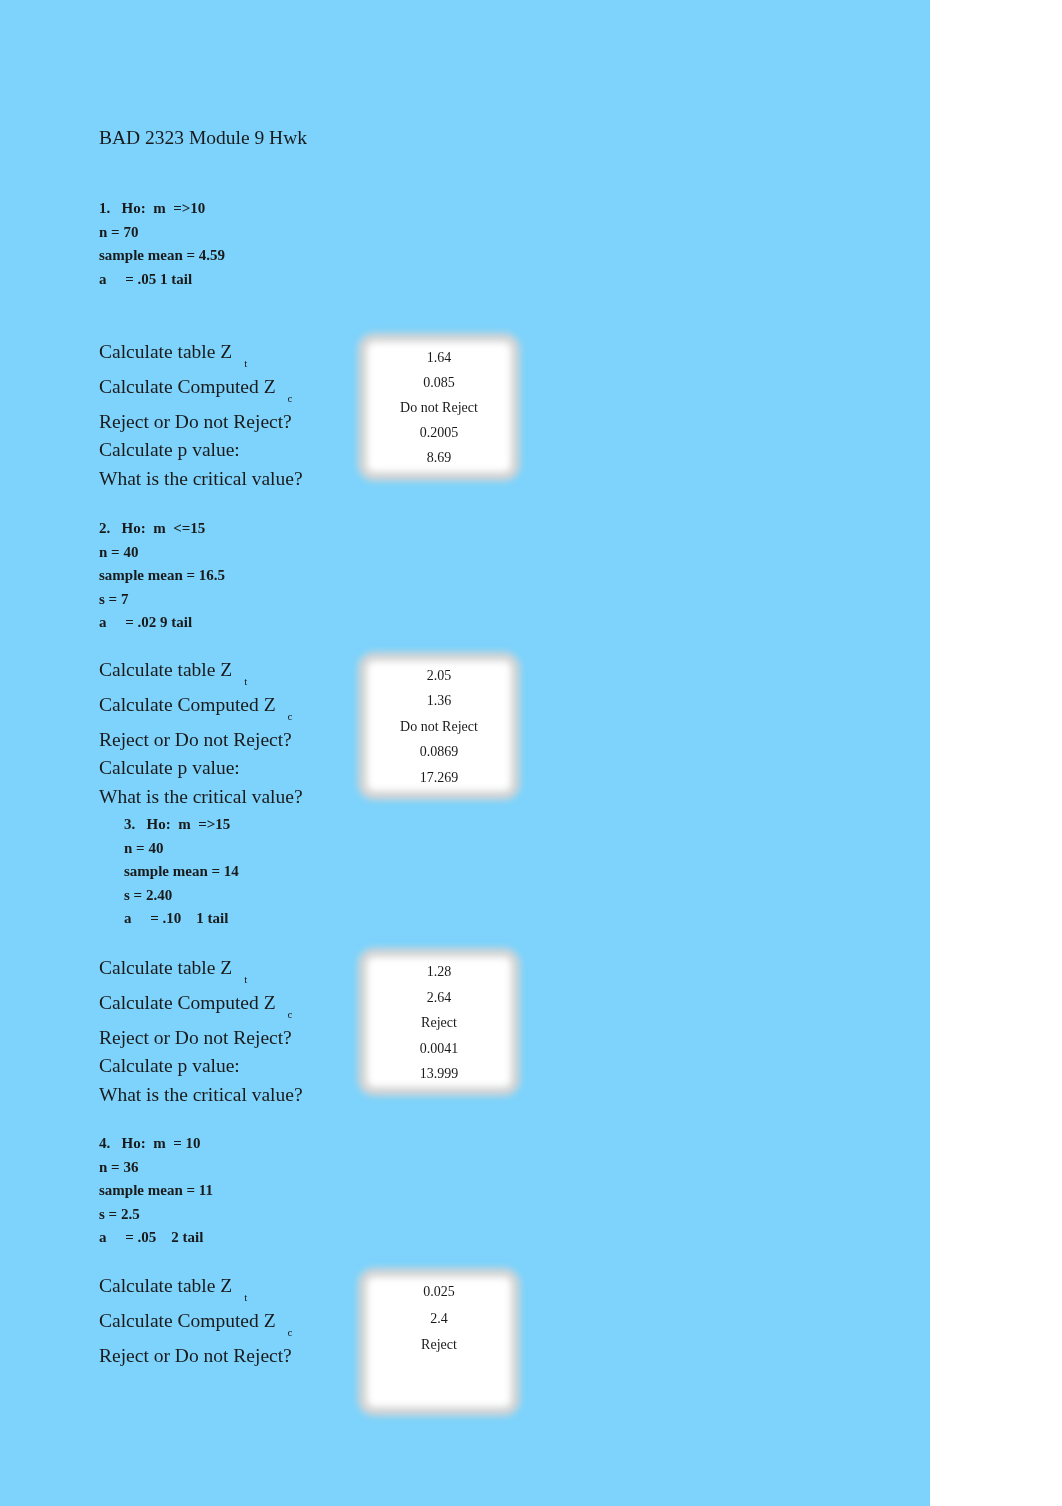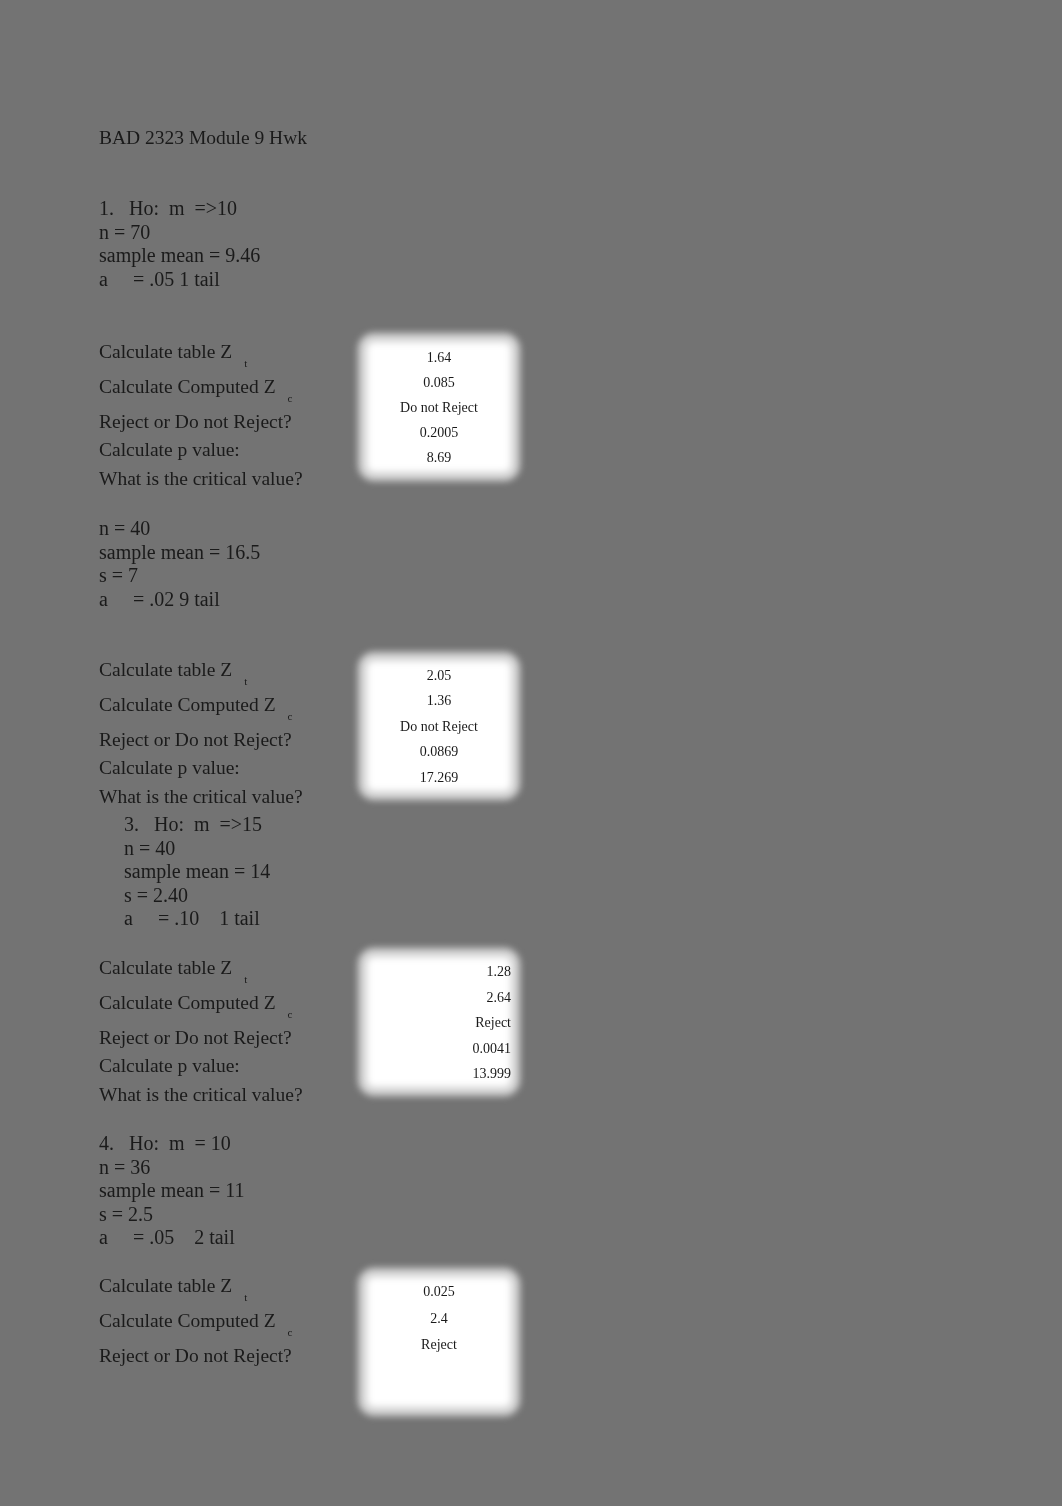--- a/index.html
+++ b/index.html
@@ -8,46 +8,47 @@
     padding: 0;
     background: #ffffff;
   }
   body {
     font-family: "Liberation Serif", "DejaVu Serif", serif;
     color: #1a1a1a;
     -webkit-font-smoothing: antialiased;
   }
   #page {
     position: relative;
-    width: 1062px;
+    width: 930px;
     height: 1506px;
-    background: #737373;
+    background: #7dd3fc;
     overflow: hidden;
   }
 
   
   .doc-title {
     position: absolute;
     left: 99px;
     top: 126px;
     font-size: 19.5px;
     line-height: 24px;
     white-space: pre;
   }
 
   
   .qblock {
     position: absolute;
     left: 99px;
     width: 300px;
   }
   .qline {
-    font-size: 20px;
+    font-size: 15px;
     line-height: 23.6px;
     white-space: pre;
+    font-weight: bold;
   }
 
   
   .prompts {
     position: absolute;
     left: 99px;
     width: 300px;
   }
   .prompt-row {
     font-size: 19.5px;
@@ -92,21 +93,21 @@
 </head>
 <body>
 
 <div id="page">
 
   <div class="doc-title">BAD 2323 Module 9 Hwk</div>
 
   <div class="qblock" style="top:197px;">
     <div class="qline">1.   Ho:  m  =&gt;10</div>
     <div class="qline">n = 70</div>
-    <div class="qline">sample mean = 9.46</div>
+    <div class="qline">sample mean = 4.59</div>
     <div class="qline">a     = .05 1 tail</div>
   </div>
 
   <div class="prompts" style="top:338px;">
     <div class="prompt-row"><span>Calculate table Z</span><span class="sub">t</span></div>
     <div class="prompt-row"><span>Calculate Computed Z</span><span class="sub">c</span></div>
     <div class="prompt-row">Reject or Do not Reject?</div>
     <div class="prompt-row">Calculate p value:</div>
     <div class="prompt-row">What is the critical value?</div>
   </div>
@@ -114,20 +115,21 @@
   <div class="answer-box" style="left:358px; top:333px; width:162px; height:148px;"></div>
   <div class="answer-values vals-1" style="left:367px; top:345px; width:144px;">
     <div class="answer-row">1.64</div>
     <div class="answer-row">0.085</div>
     <div class="answer-row">Do not Reject</div>
     <div class="answer-row">0.2005</div>
     <div class="answer-row">8.69</div>
   </div>
 
   <div class="qblock" style="top:517px;">
+    <div class="qline">2.   Ho:  m  &lt;=15</div>
     <div class="qline">n = 40</div>
     <div class="qline">sample mean = 16.5</div>
     <div class="qline">s = 7</div>
     <div class="qline">a     = .02 9 tail</div>
   </div>
 
   <div class="prompts" style="top:656px;">
     <div class="prompt-row"><span>Calculate table Z</span><span class="sub">t</span></div>
     <div class="prompt-row"><span>Calculate Computed Z</span><span class="sub">c</span></div>
     <div class="prompt-row">Reject or Do not Reject?</div>
@@ -154,21 +156,21 @@
 
   <div class="prompts" style="top:954px;">
     <div class="prompt-row"><span>Calculate table Z</span><span class="sub">t</span></div>
     <div class="prompt-row"><span>Calculate Computed Z</span><span class="sub">c</span></div>
     <div class="prompt-row">Reject or Do not Reject?</div>
     <div class="prompt-row">Calculate p value:</div>
     <div class="prompt-row">What is the critical value?</div>
   </div>
 
   <div class="answer-box" style="left:358px; top:948px; width:162px; height:148px;"></div>
-  <div class="answer-values vals-3" style="left:367px; top:959px; width:144px;text-align:right;">
+  <div class="answer-values vals-3" style="left:367px; top:959px; width:144px;">
     <div class="answer-row">1.28</div>
     <div class="answer-row">2.64</div>
     <div class="answer-row">Reject</div>
     <div class="answer-row">0.0041</div>
     <div class="answer-row">13.999</div>
   </div>
 
   <div class="qblock" style="top:1132px;">
     <div class="qline">4.   Ho:  m  = 10</div>
     <div class="qline">n = 36</div>

